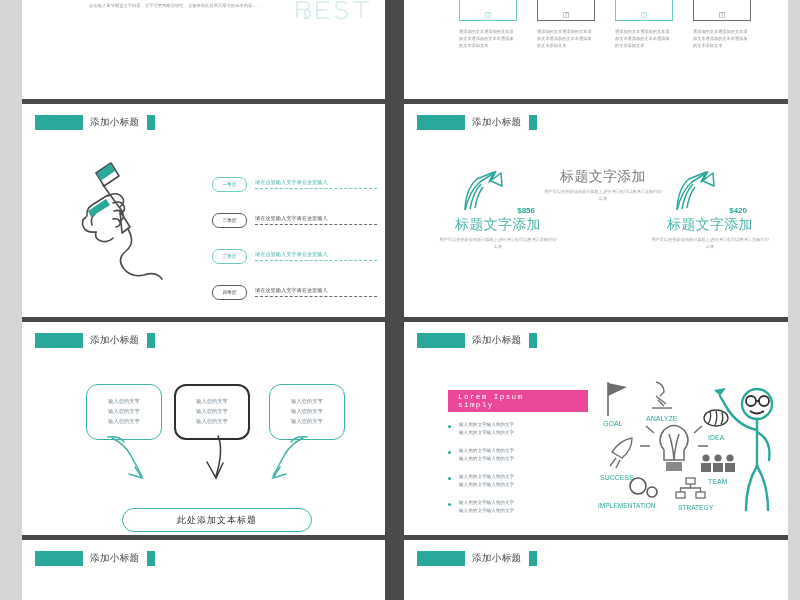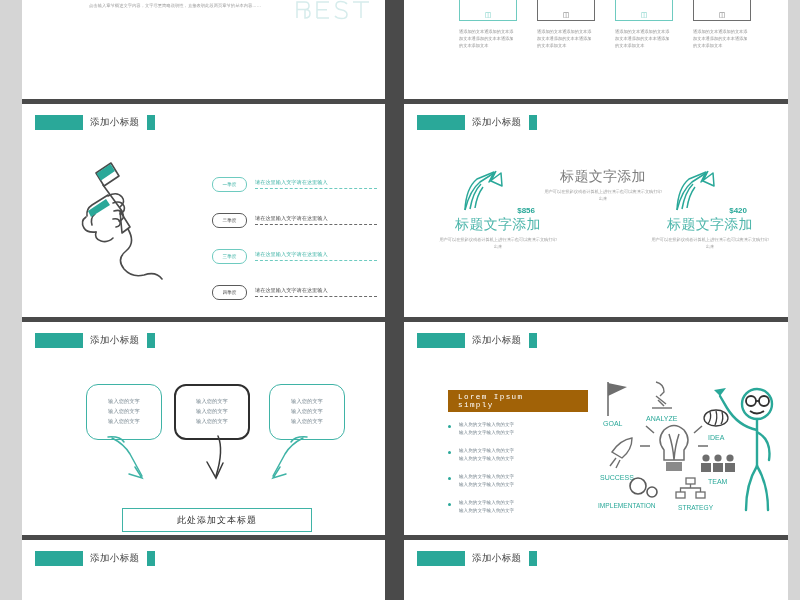--- a/index.html
+++ b/index.html
@@ -137,29 +137,29 @@
   }
   .bubble.dark { border-color: #2f2f2f; border-width: 2px; }
   .bubble:nth-child(1) { left: 64px; }
   .bubble.dark       { left: 152px; }
   .bubble:nth-child(3) { left: 247px; }
   .bub-txt { font-size: 5.3px; line-height: 1.85; color: #7b8a93; text-align: center; }
   .bub-arrow { position: absolute; width: 46px; height: 48px; top: 112px; }
   .banner {
     position: absolute; left: 100px; top: 186px;
     width: 190px; height: 24px;
-    border: 1.5px solid #3fb3a6; border-radius: 0;
+    border: 1.5px solid #3fb3a6; border-radius: 12px;
     display: flex; align-items: center; justify-content: center;
     font-size: 9px; color: #2f2f2f; letter-spacing: 1px;
   }
 
   
   .li-wrap { position: absolute; left: 44px; top: 68px; width: 140px; }
   .li-head {
-    background: #a16207; color: #ffffff;
+    background: #ec4899; color: #ffffff;
     font-family: "Liberation Mono", "DejaVu Sans Mono", monospace;
     font-size: 7.6px; letter-spacing: 1.4px;
     padding: 3px 25px 3px 10px; display: inline-block;
   }
   .li-items { margin-top: 9px; }
   .li-item { display: flex; gap: 8px; margin-bottom: 9px; }
   .li-dot { width: 3px; height: 3px; background: #2aa899; border-radius: 50%; margin-top: 4px; flex: none; }
   .li-txt { font-size: 4.6px; line-height: 1.85; color: #6d7c86; }
   .doodle { position: absolute; left: 190px; top: 52px; width: 190px; height: 140px; }
 </style>

